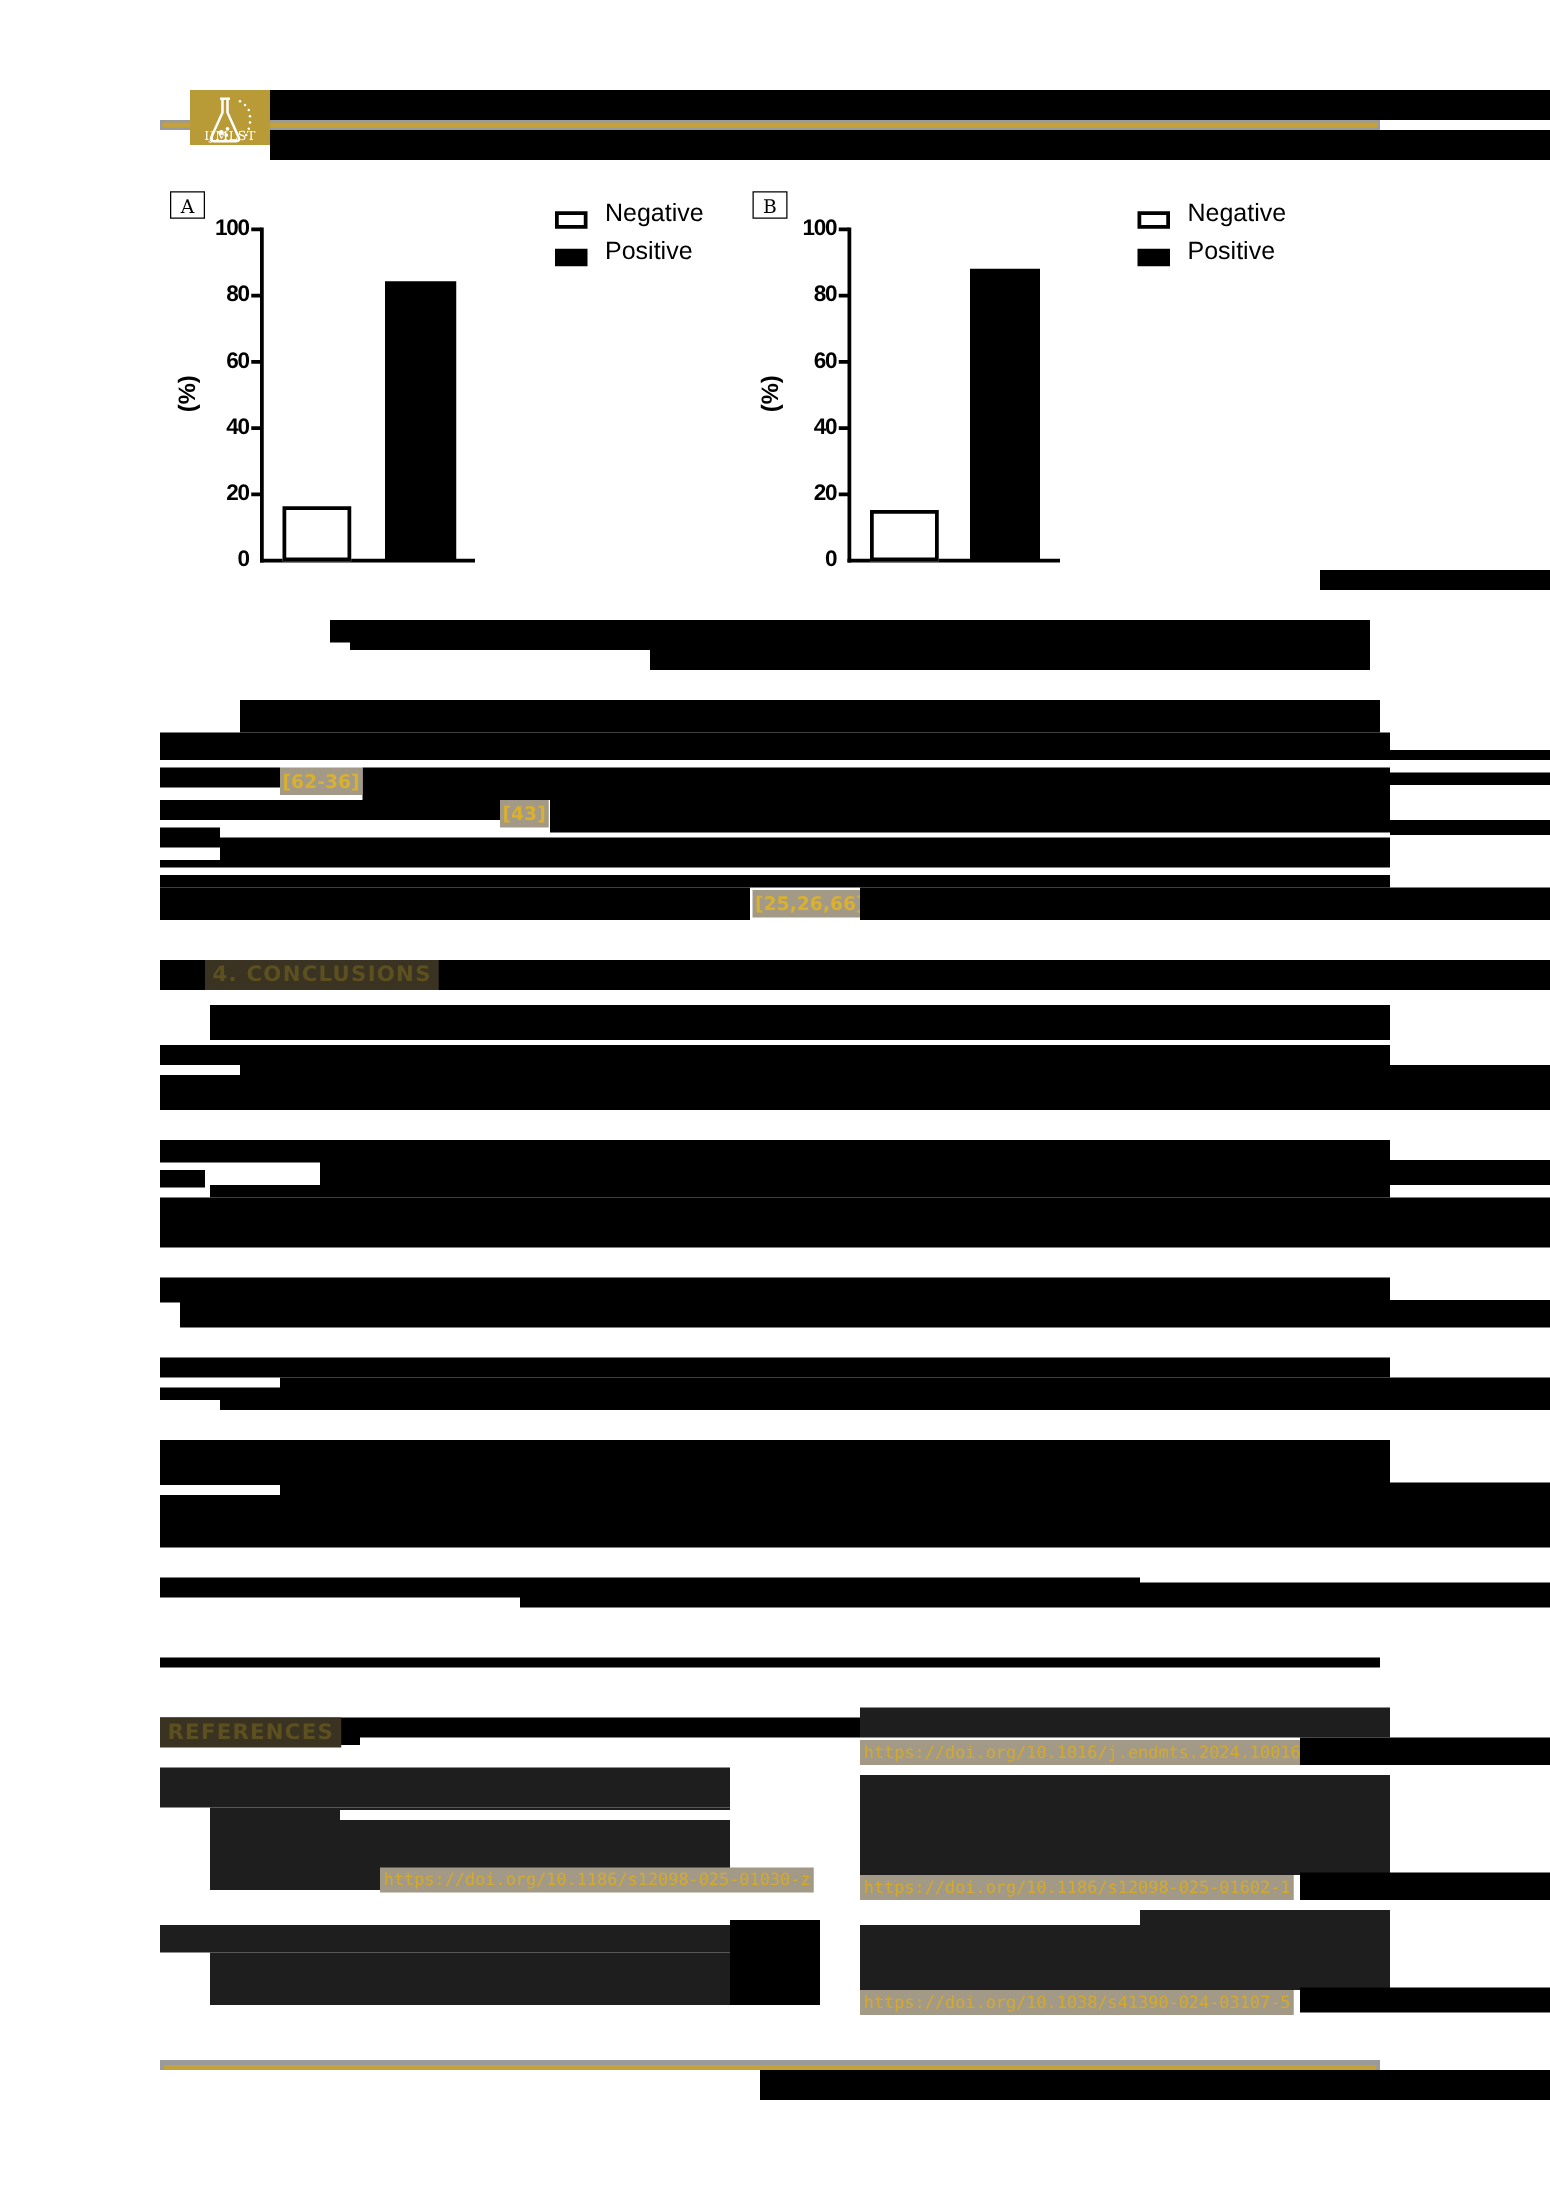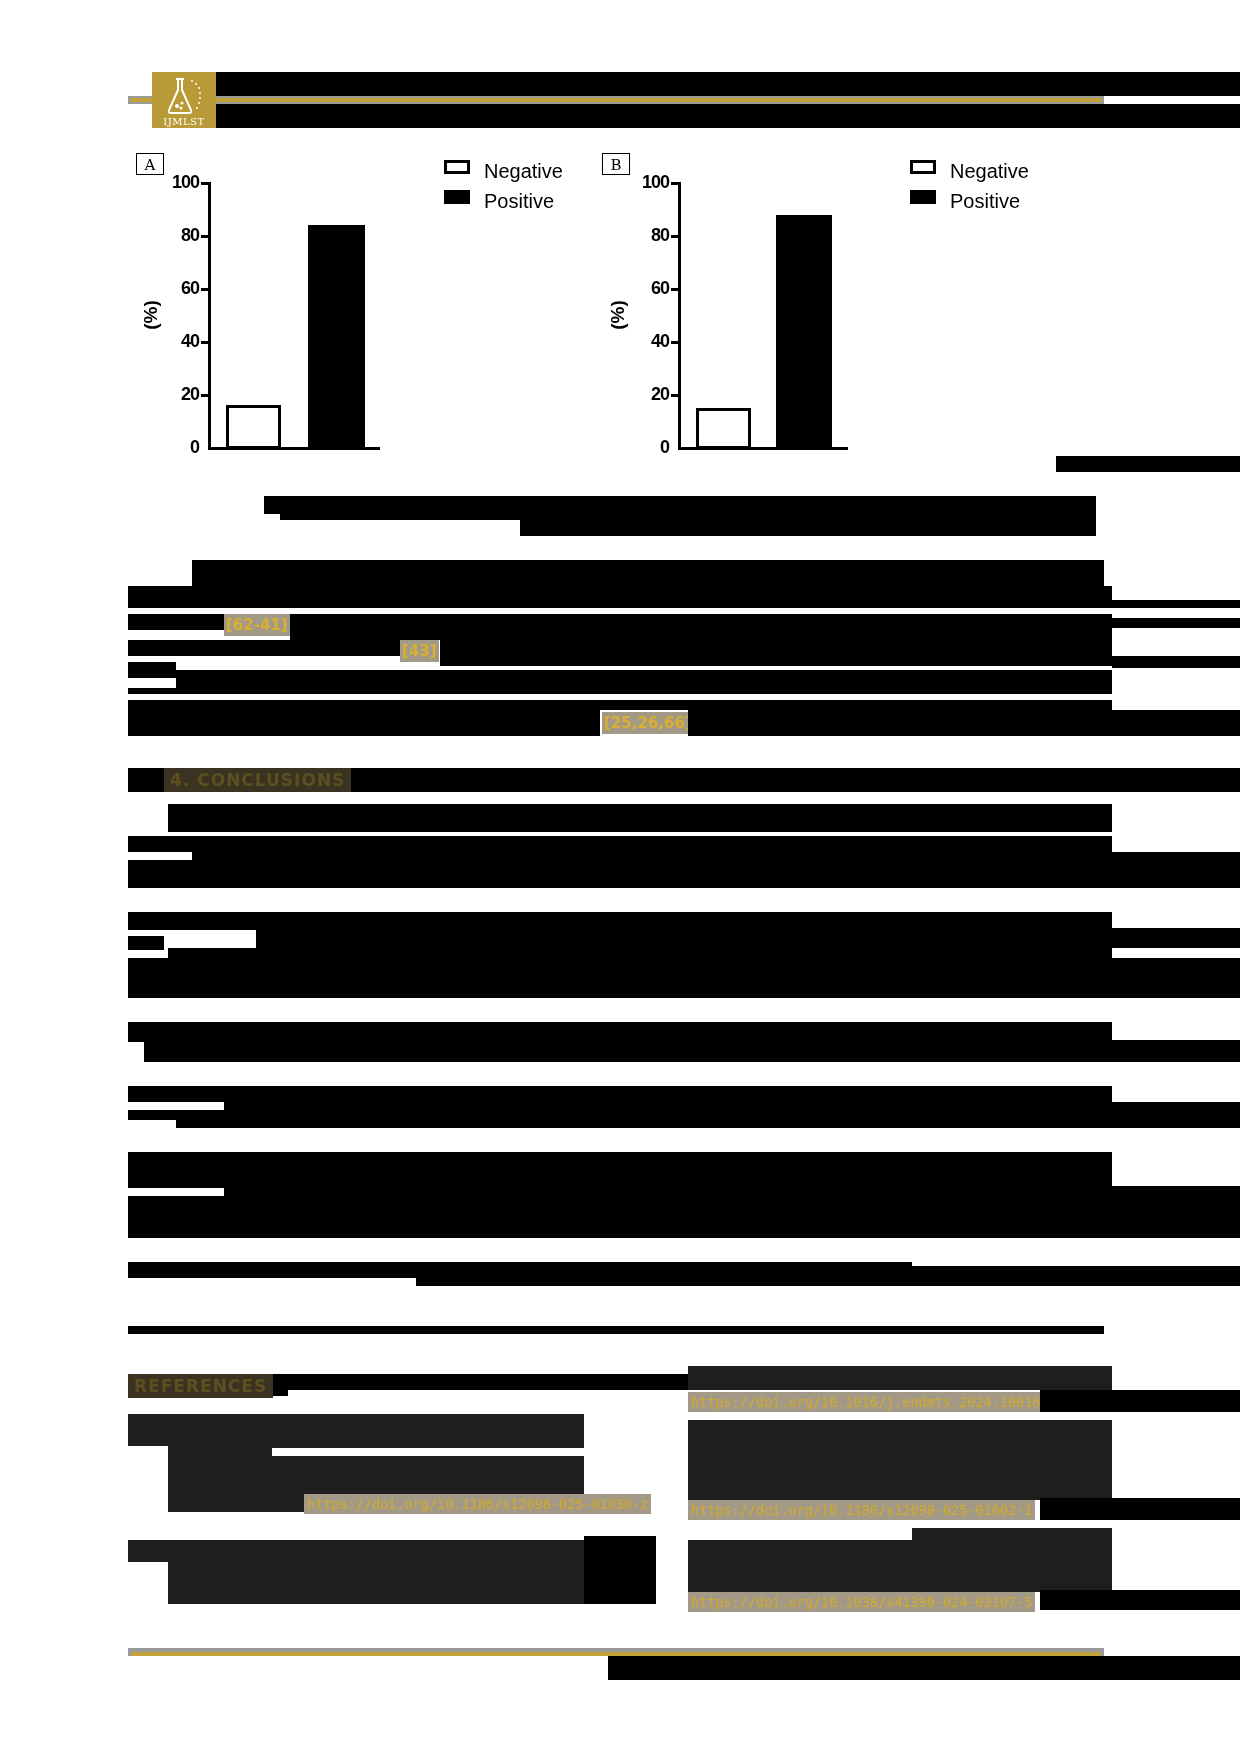--- a/index.html
+++ b/index.html
@@ -1,31 +1,31 @@
 <!DOCTYPE html>
 <html><head>
 <meta charset="utf-8">
 <style>
   html, body { margin:0; padding:0; }
   body { width:1240px; height:1754px; background:#ffffff; position:relative; overflow:hidden; font-family:"Liberation Sans", sans-serif; color:#000; }
   .bar-r { position:absolute; background:#000; }
   .gold-line { position:absolute; background:#c4a23a; }
   .gray-edge { position:absolute; background:#9a9a9a; }
-  .logo { position:absolute; left:152px; top:72px; width:64px; height:56px; background:#b89a37; color:#fff; font-family:"DejaVu Serif", serif; font-size:10px; text-align:center; }
+  .logo { position:absolute; left:152px; top:72px; width:64px; height:44px; background:#b89a37; color:#fff; font-family:"DejaVu Serif", serif; font-size:10px; text-align:center; }
   .logo svg { position:absolute; left:10px; top:4px; }
   .logo .abbr { position:absolute; bottom:1px; left:0; right:0; font-size:10px; letter-spacing:0.5px; }
   .panel-label { position:absolute; width:28px; height:22px; border:1.5px solid #000; font-family:"DejaVu Serif", serif; font-size:15px; text-align:center; line-height:22px; background:#fff; box-sizing:border-box; }
   .axis-y { position:absolute; width:3px; background:#000; }
   .axis-x { position:absolute; height:3px; background:#000; }
   .tick { position:absolute; width:8px; height:3px; background:#000; }
   .tick-label { position:absolute; width:44px; text-align:right; font-family:"Liberation Sans", sans-serif; font-weight:bold; font-size:18px; letter-spacing:-1px; }
   .ylabel { position:absolute; font-weight:bold; font-size:19px; transform:rotate(-90deg); transform-origin:center; white-space:nowrap; }
   .bar-neg { position:absolute; border:3px solid #000; background:#fff; box-sizing:border-box; }
   .bar-pos { position:absolute; background:#000; }
-  .legend-item { position:absolute; display:flex; align-items:flex-start; font-size:20px; }
+  .legend-item { position:absolute; display:flex; align-items:flex-end; font-size:20px; }
   .swatch { width:26px; height:14px; box-sizing:border-box; margin-right:14px; }
   .swatch.neg { border:3px solid #000; background:#fff; }
   .swatch.pos { background:#000; }
   .cite { position:absolute; background:#a29a87; color:#d9b02f; font-family:"DejaVu Sans", sans-serif; font-size:15px; font-weight:bold; line-height:22px; padding:0 2px; white-space:nowrap; }
   .heading { position:absolute; background:#3a3322; color:#5c4f20; font-family:"DejaVu Sans", sans-serif; font-weight:bold; font-size:17px; line-height:24px; padding:0 6px; letter-spacing:1px; }
   .link { position:absolute; background:#a29a87; color:#d4aa2c; font-family:"DejaVu Sans Mono", monospace; font-size:13.5px; line-height:20px; padding:0 3px; white-space:nowrap; }
   .ref-text { position:absolute; background:#1e1e1e; }
 </style>
 </head>
 <body>
@@ -122,21 +122,21 @@
   <div class="bar-r" style="left:520px;top:518px;width:576px;height:18px;"></div>
 </div>
 
 <div>
   <div class="bar-r" style="left:192px;top:560px;width:912px;height:26px;"></div>
   <div class="bar-r" style="left:128px;top:586px;width:984px;height:22px;"></div>
   <div class="bar-r" style="left:696px;top:600px;width:544px;height:8px;"></div>
   <div class="bar-r" style="left:128px;top:614px;width:96px;height:16px;"></div>
   <div class="bar-r" style="left:290px;top:614px;width:822px;height:26px;"></div>
   <div class="bar-r" style="left:1112px;top:618px;width:128px;height:10px;"></div>
-  <div class="cite" style="left:224px;top:614px;">[62-41]</div>
+  <div class="cite" style="left:224px;top:614px;">[62-36]</div>
   <div class="bar-r" style="left:128px;top:640px;width:272px;height:16px;"></div>
   <div class="bar-r" style="left:440px;top:640px;width:672px;height:26px;"></div>
   <div class="bar-r" style="left:1112px;top:656px;width:128px;height:12px;"></div>
   <div class="cite" style="left:400px;top:640px;">[43]</div>
   <div class="bar-r" style="left:128px;top:662px;width:48px;height:16px;"></div>
   <div class="bar-r" style="left:176px;top:670px;width:936px;height:18px;"></div>
   <div class="bar-r" style="left:128px;top:688px;width:984px;height:6px;"></div>
   <div class="bar-r" style="left:128px;top:700px;width:984px;height:10px;"></div>
   <div class="bar-r" style="left:128px;top:710px;width:472px;height:26px;"></div>
   <div class="cite" style="left:602px;top:712px;">[25,26,66]</div>

